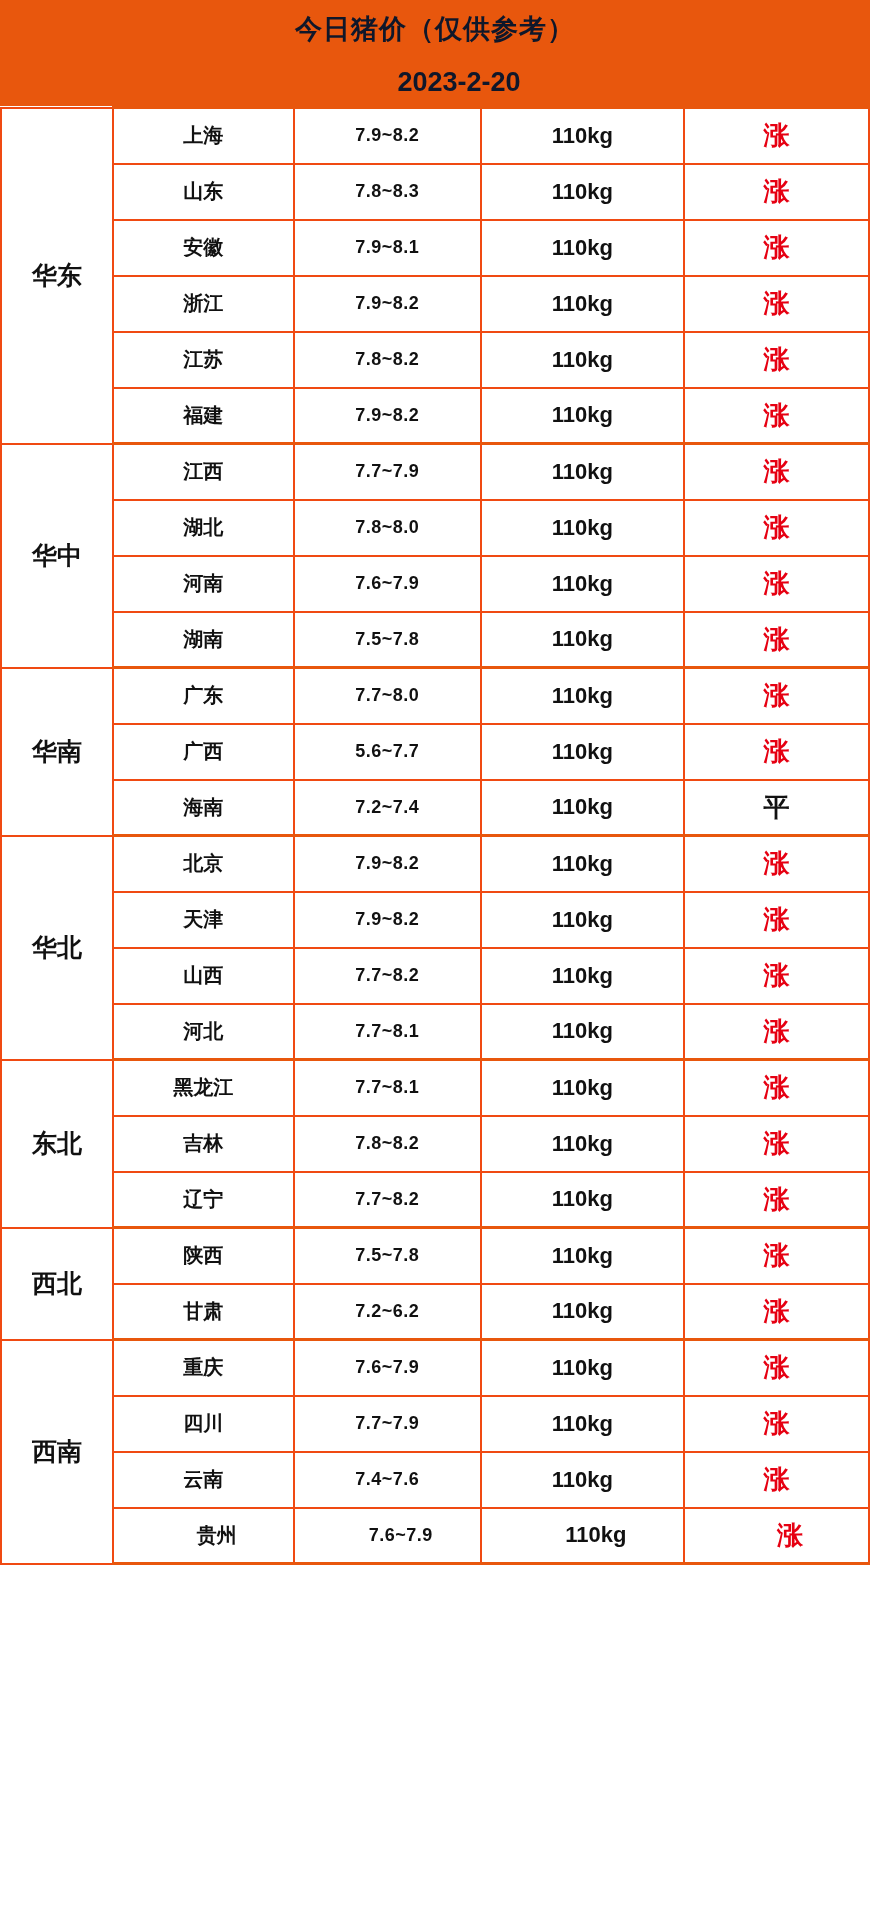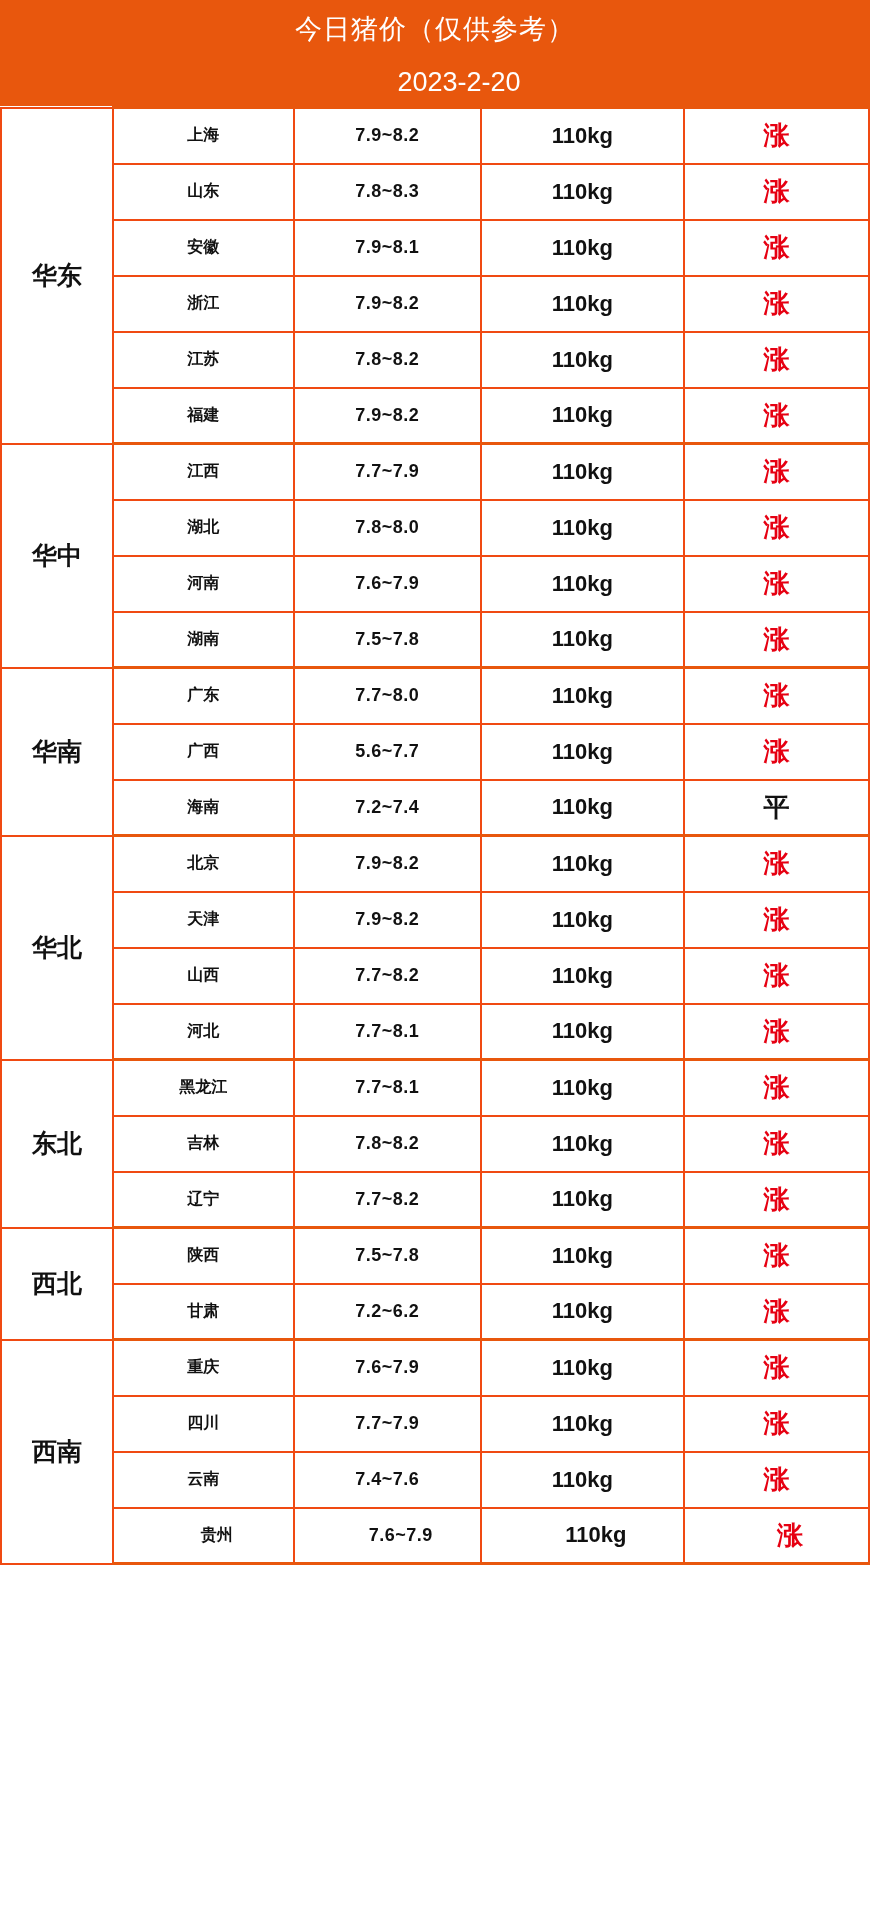--- a/index.html
+++ b/index.html
@@ -11,23 +11,23 @@
     font-family: "Liberation Sans", "DejaVu Sans", sans-serif;
     width: 870px;
   }
   .sheet {
     width: 870px;
     box-sizing: border-box;
     background: #ffffff;
   }
   .title-bar, .date-bar {
     background: #E8570D;
-    color: #ffffff;
+    color: #0f172a;
     text-align: center;
-    font-weight: normal;
+    font-weight: bold;
     box-sizing: border-box;
     border-left: 3px solid #E8570D;
     border-right: 3px solid #E8570D;
   }
   .title-bar {
     font-size: 27px;
     line-height: 59px;
     height: 59px;
     letter-spacing: 1px;
   }
@@ -54,21 +54,21 @@
   td.region {
     width: 110px;
     font-size: 25px;
     border-right: 3px solid #E8570D;
     border-top: 3px solid #E8570D;
     border-bottom: 3px solid #E8570D;
     border-left: 3px solid #E8570D;
   }
   td.province {
     width: 178px;
-    font-size: 16px;
+    font-size: 20px;
   }
   td.price {
     width: 184px;
     font-size: 18px;
     letter-spacing: 0.5px;
   }
   td.weight {
     width: 200px;
     font-size: 22px;
   }

